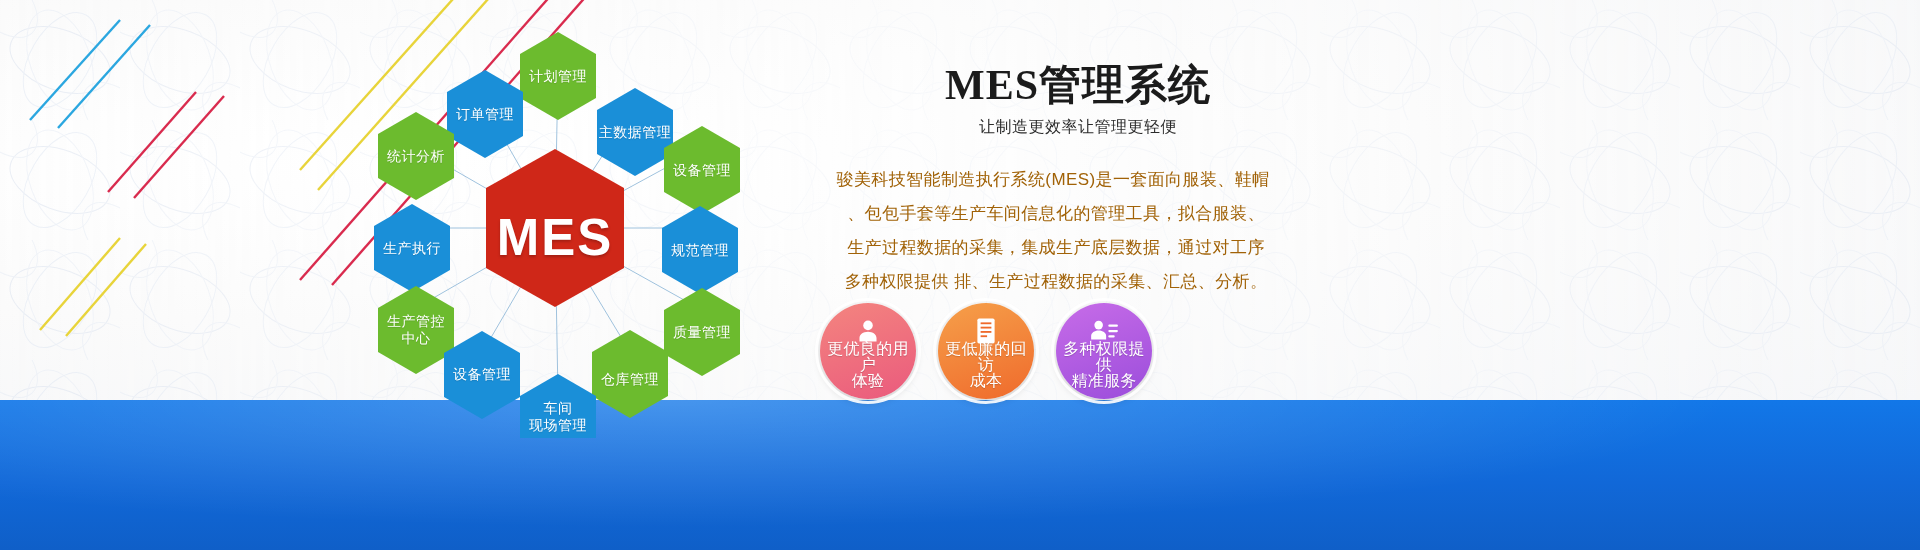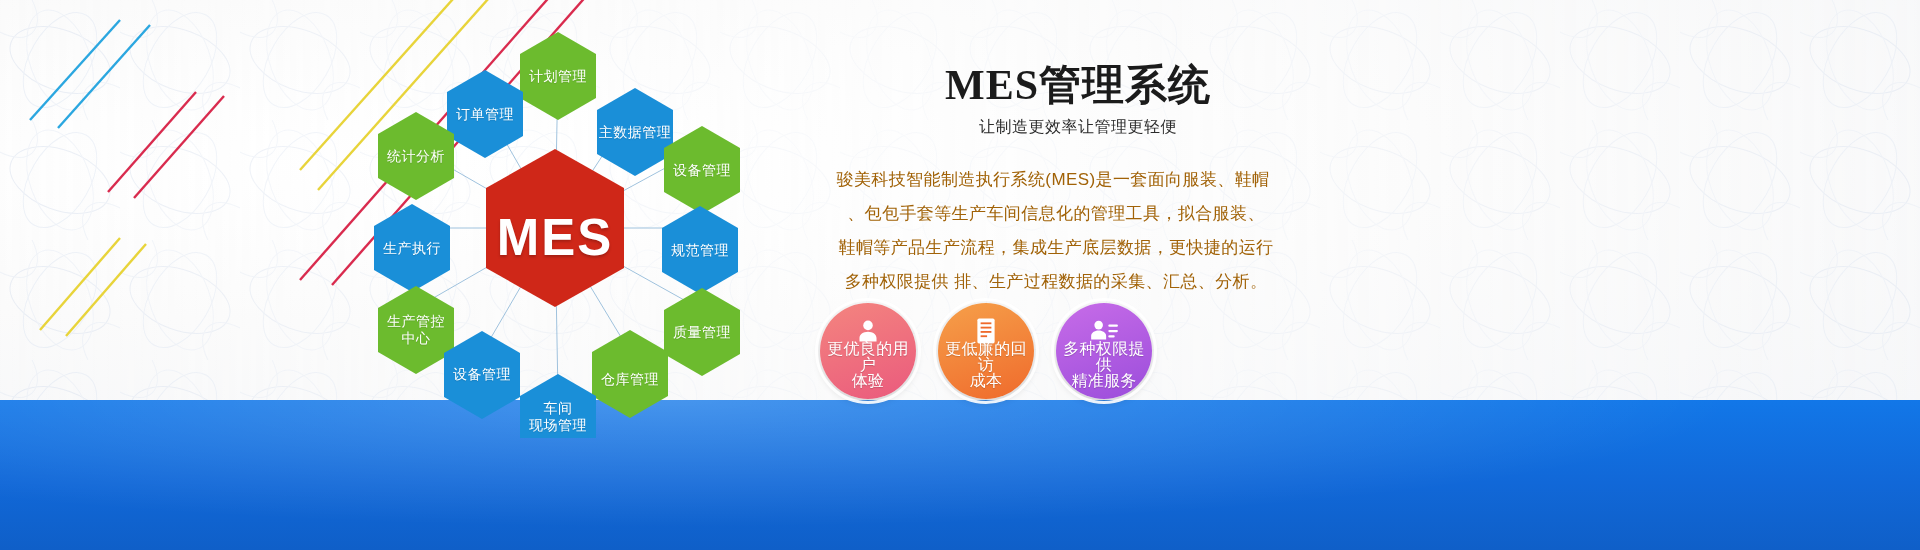--- a/index.html
+++ b/index.html
@@ -185,21 +185,21 @@
     <div class="hex-label" style="left:182px;top:382px;width:92px;white-space:pre-line;">车间
 现场管理</div>
   </div>
 
   <div class="copy">
     <h1 class="title">MES管理系统</h1>
     <div class="subtitle">让制造更效率让管理更轻便</div>
     <div class="para">
       <div>骏美科技智能制造执行系统(MES)是一套面向服装、鞋帽</div>
       <div>、包包手套等生产车间信息化的管理工具，拟合服装、</div>
-      <div>鞋帽等产品生产流程，集成生产底层数据，更快捷的运行</div>
+      <div>生产过程数据的采集，集成生产底层数据，通过对工序</div>
       <div>多种权限提供 排、生产过程数据的采集、汇总、分析。</div>
     </div>
   </div>
 
   <div class="badges">
 
 
     <div class="badge" style="background:linear-gradient(160deg,#f4857f 0%,#ea5a7d 100%);">
       <span class="ring"></span>
       <span class="glyph">

